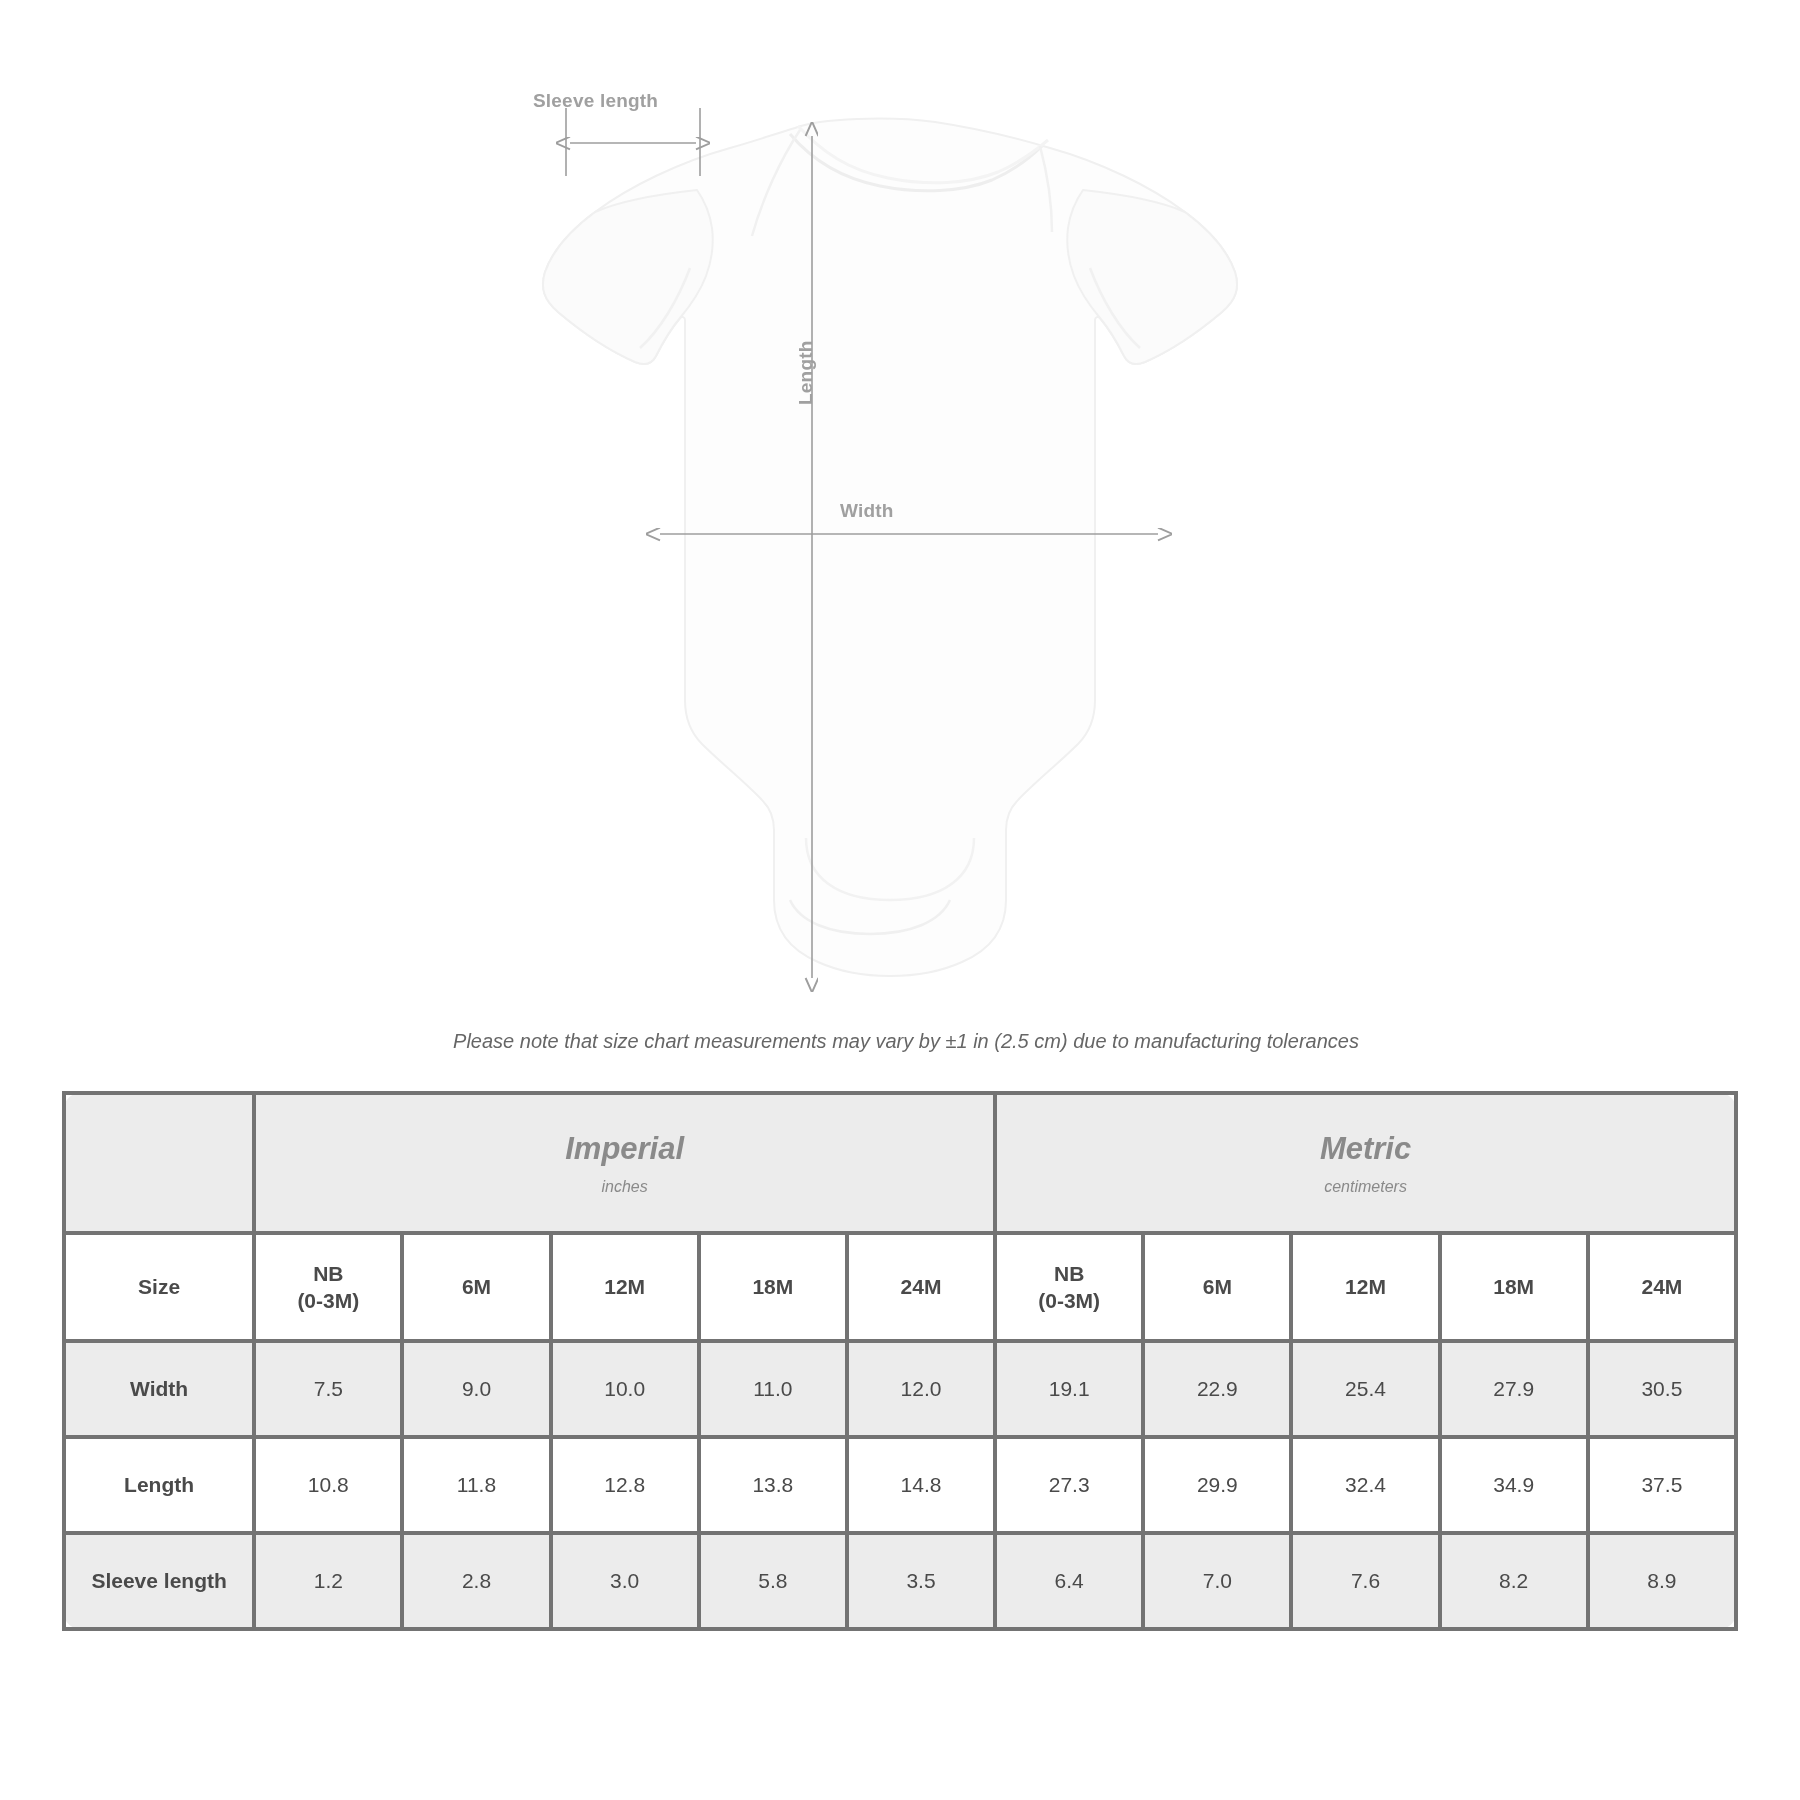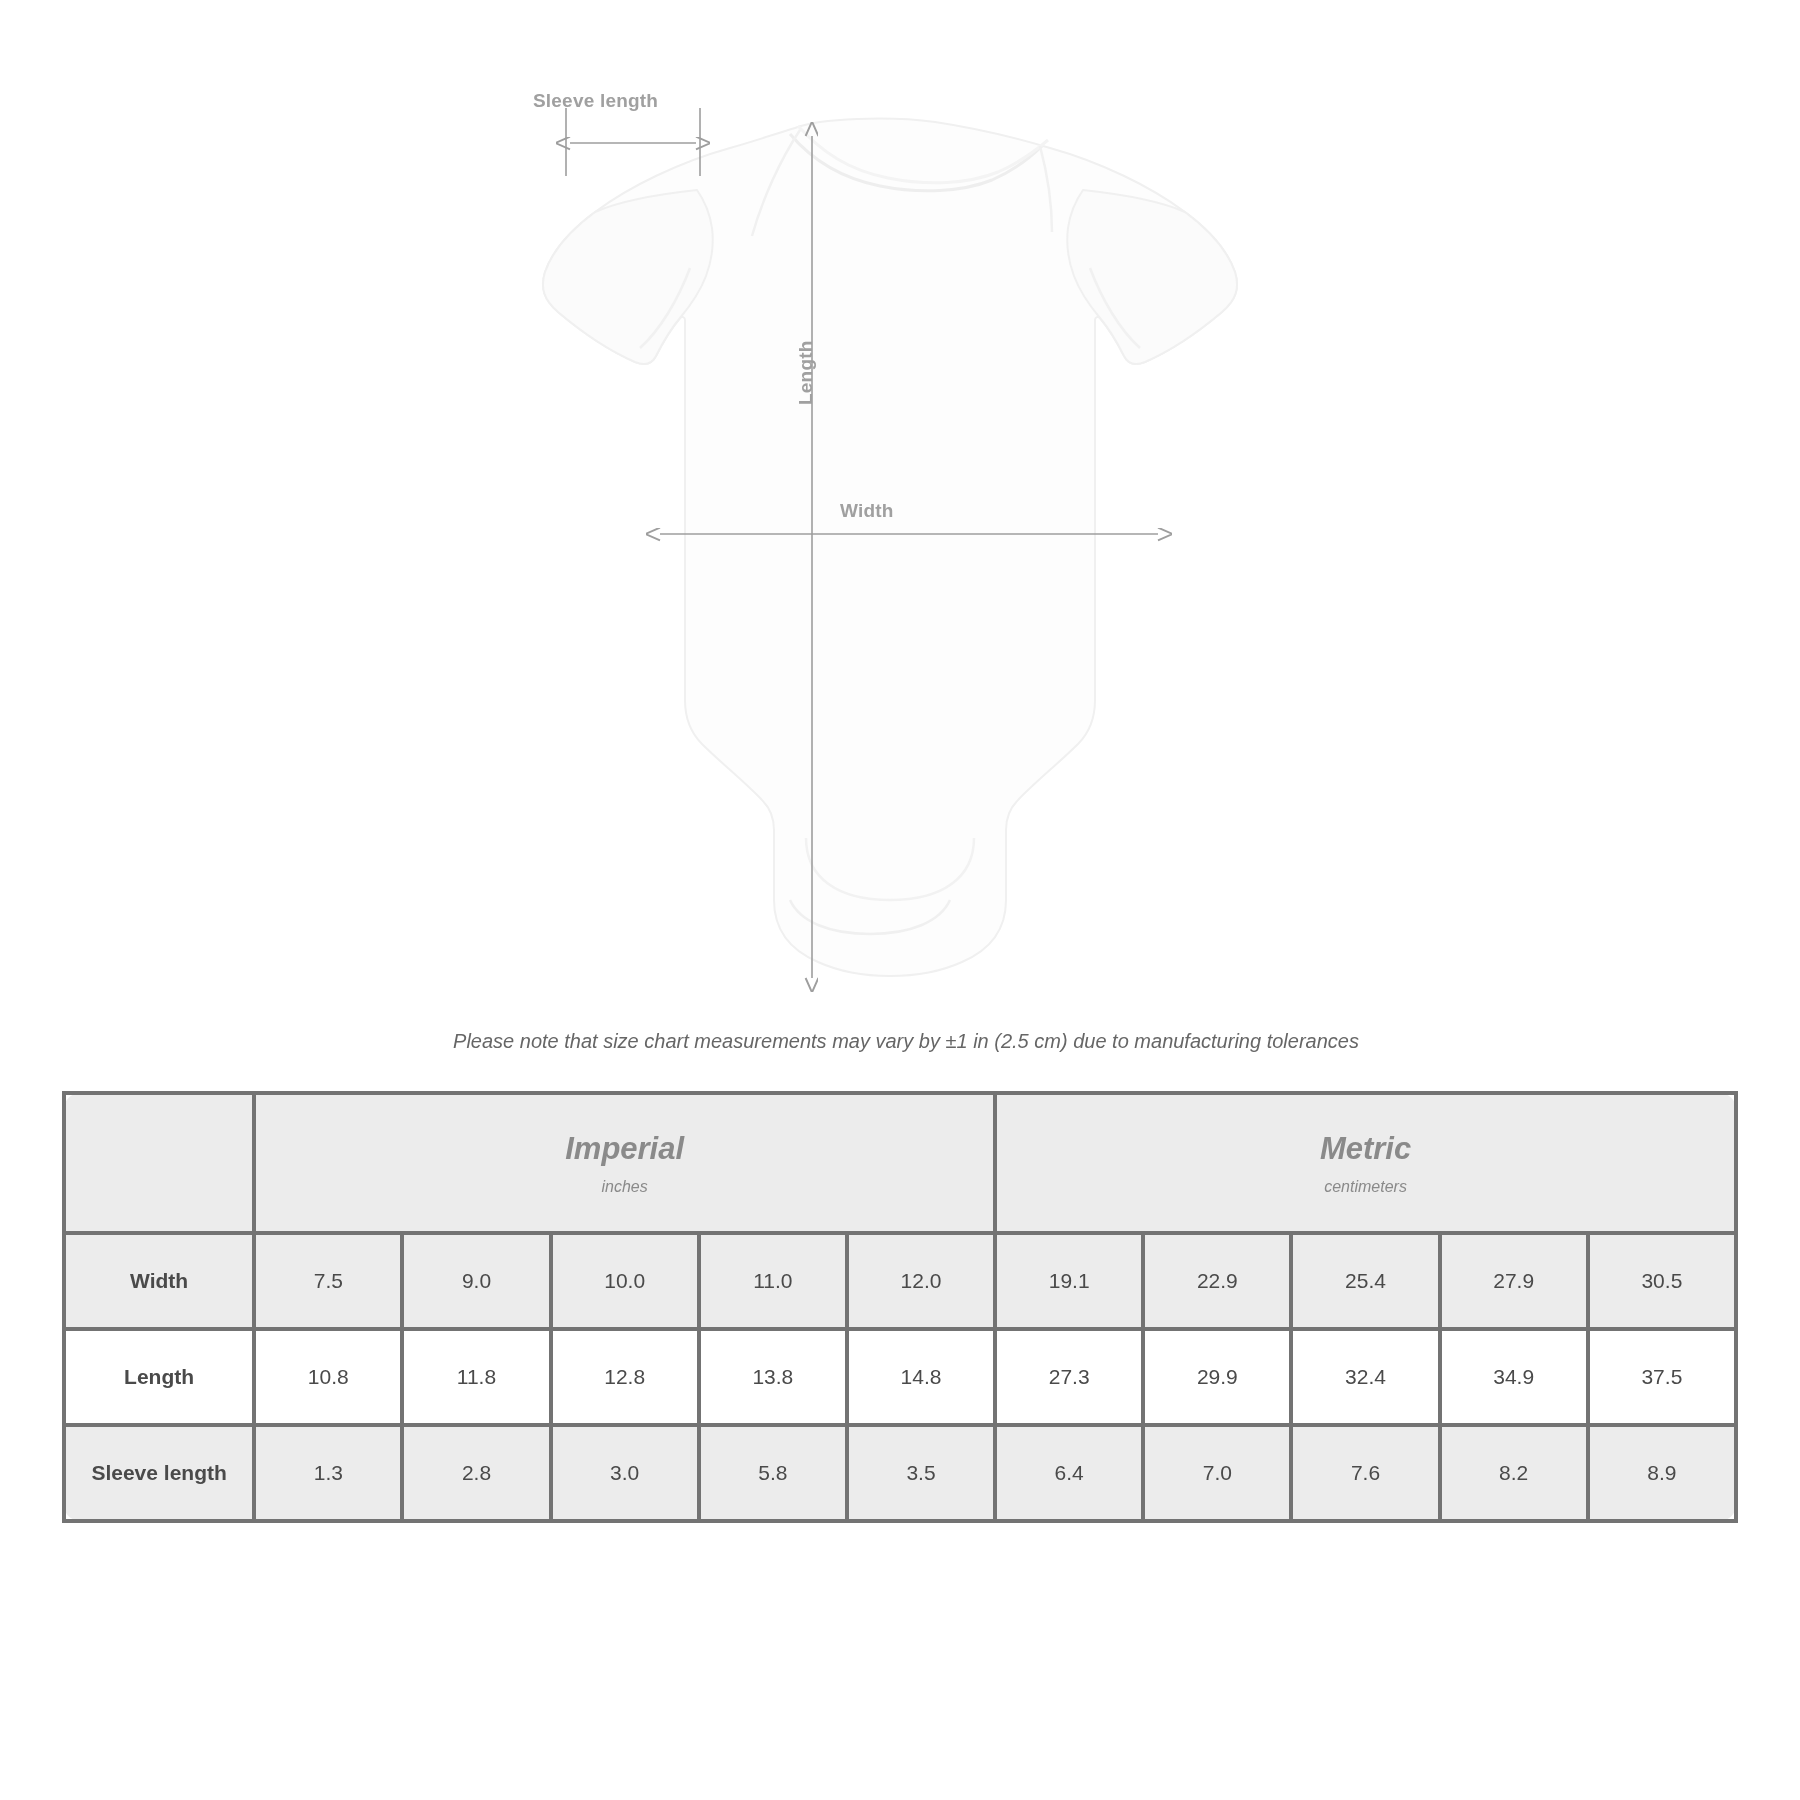--- a/index.html
+++ b/index.html
@@ -272,20 +272,39 @@
           <td colspan="5">
             <div class="unit-system">Imperial</div>
             <div class="unit-sub">inches</div>
           </td>
           <td colspan="5">
             <div class="unit-system">Metric</div>
             <div class="unit-sub">centimeters</div>
           </td>
         </tr>
 
+        <tr class="head-row">
+          <td>Size</td>
+          <td>
+            <div>NB</div>
+            <div>(0-3M)</div>
+          </td>
+          <td>6M</td>
+          <td>12M</td>
+          <td>18M</td>
+          <td>24M</td>
+          <td>
+            <div>NB</div>
+            <div>(0-3M)</div>
+          </td>
+          <td>6M</td>
+          <td>12M</td>
+          <td>18M</td>
+          <td>24M</td>
+        </tr>
 
         <tr class="row-shade">
           <td class="rowlabel">Width</td>
           <td>7.5</td>
           <td>9.0</td>
           <td>10.0</td>
           <td>11.0</td>
           <td>12.0</td>
           <td>19.1</td>
           <td>22.9</td>
@@ -303,21 +322,21 @@
           <td>14.8</td>
           <td>27.3</td>
           <td>29.9</td>
           <td>32.4</td>
           <td>34.9</td>
           <td>37.5</td>
         </tr>
 
         <tr class="row-shade last-row">
           <td class="rowlabel">Sleeve length</td>
-          <td>1.3</td>
+          <td>1.2</td>
           <td>2.8</td>
           <td>3.0</td>
           <td>5.8</td>
           <td>3.5</td>
           <td>6.4</td>
           <td>7.0</td>
           <td>7.6</td>
           <td>8.2</td>
           <td>8.9</td>
         </tr>

